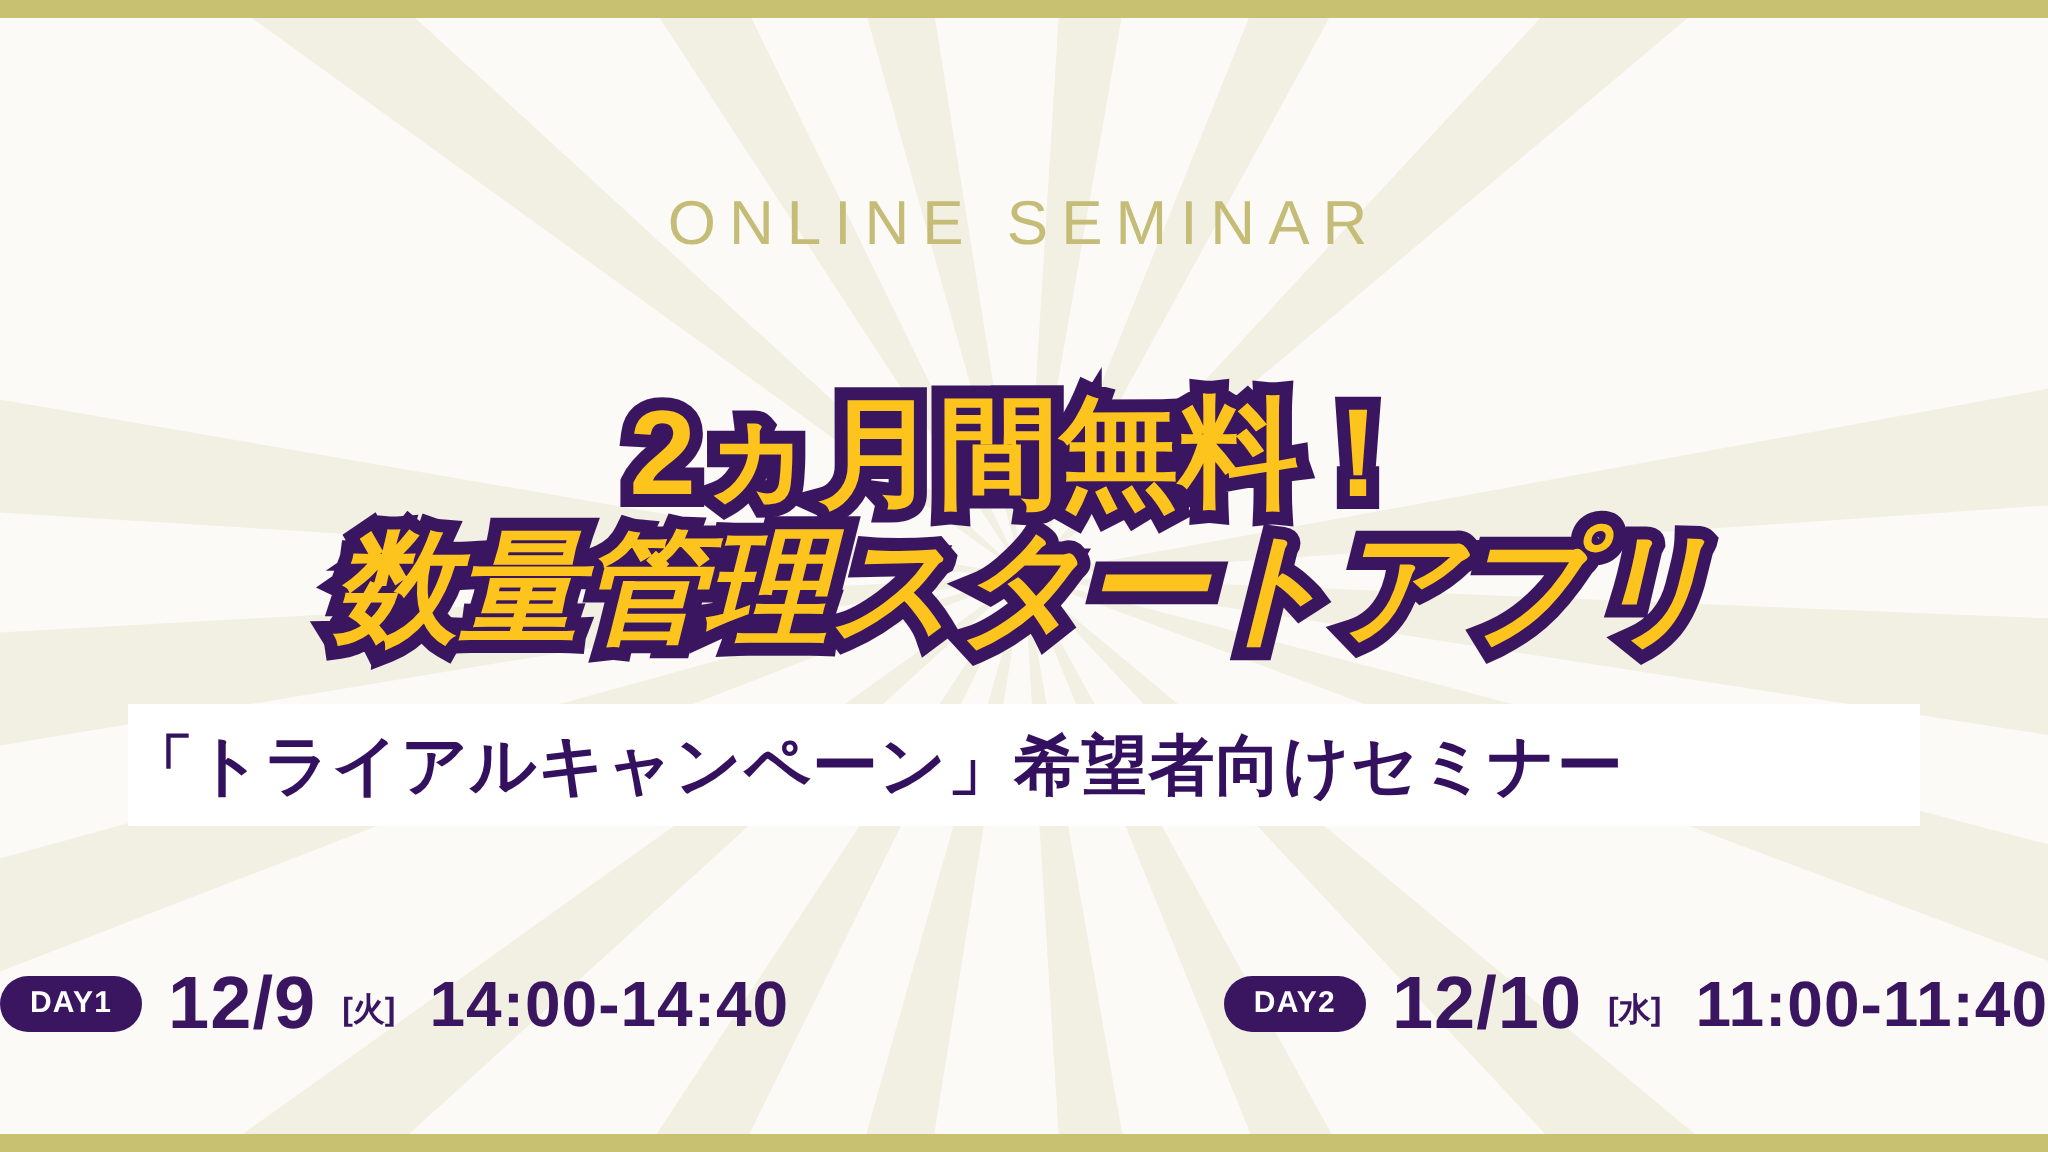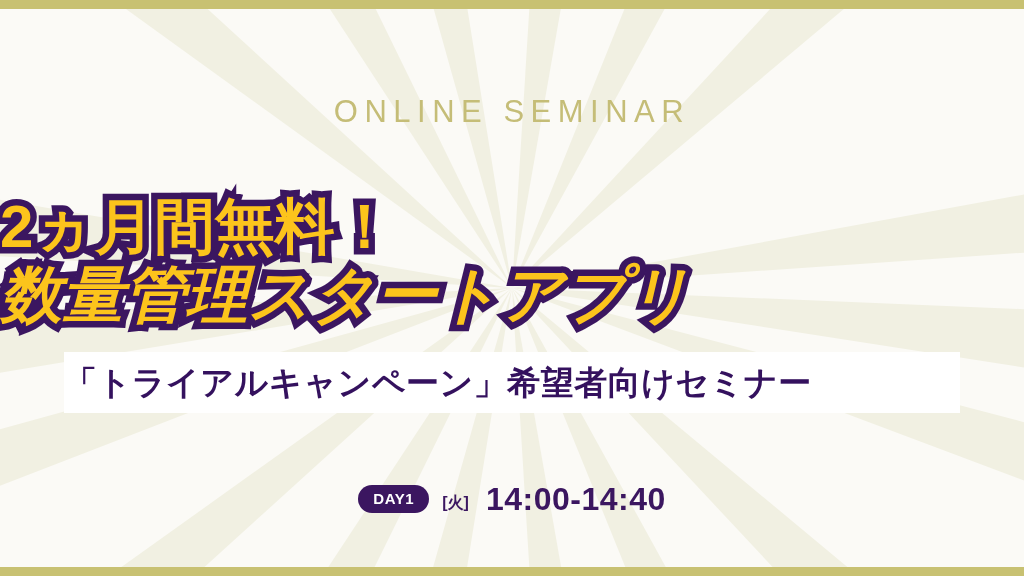--- a/index.html
+++ b/index.html
@@ -59,20 +59,21 @@
     line-height: 1;
     white-space: nowrap;
   }
 
   
   #headline {
     position: absolute;
     top: 196px;
     left: 0;
     width: 100%;
+    text-align: center;
     line-height: 1.02;
     font-weight: 700;
   }
   .hl-line {
     display: block;
     color: #fcc41c;
     -webkit-text-stroke: 13px #3b1660;
     paint-order: stroke fill;
     text-shadow:
        0 0 0 #3b1660;
@@ -105,21 +106,20 @@
   
   #dates {
     position: absolute;
     left: 0;
     top: 483px;
     width: 100%;
     display: flex;
     justify-content: space-between;
     align-items: center;
     gap: 52px;
-    flex-direction: column;
   }
   .date-item {
     display: flex;
     align-items: center;
     gap: 13px;
     color: #3b1660;
     white-space: nowrap;
   }
   .day-pill {
     background: #3b1660;
@@ -196,21 +196,28 @@
     </div>
 
     <div id="subtitle-bar">
       <span id="subtitle-text">「トライアルキャンペーン」希望者向けセミナー</span>
     </div>
 
     <div id="dates">
 
       <div class="date-item">
         <span class="day-pill">DAY1</span>
+        <span class="date-main">12/9</span>
         <span class="date-dow">[火]</span>
         <span class="date-time">14:00-14:40</span>
       </div>
 
+      <div class="date-item">
+        <span class="day-pill">DAY2</span>
+        <span class="date-main">12/10</span>
+        <span class="date-dow">[水]</span>
+        <span class="date-time">11:00-11:40</span>
+      </div>
 
     </div>
 
   </div>
 </div>
 
 </body></html>

